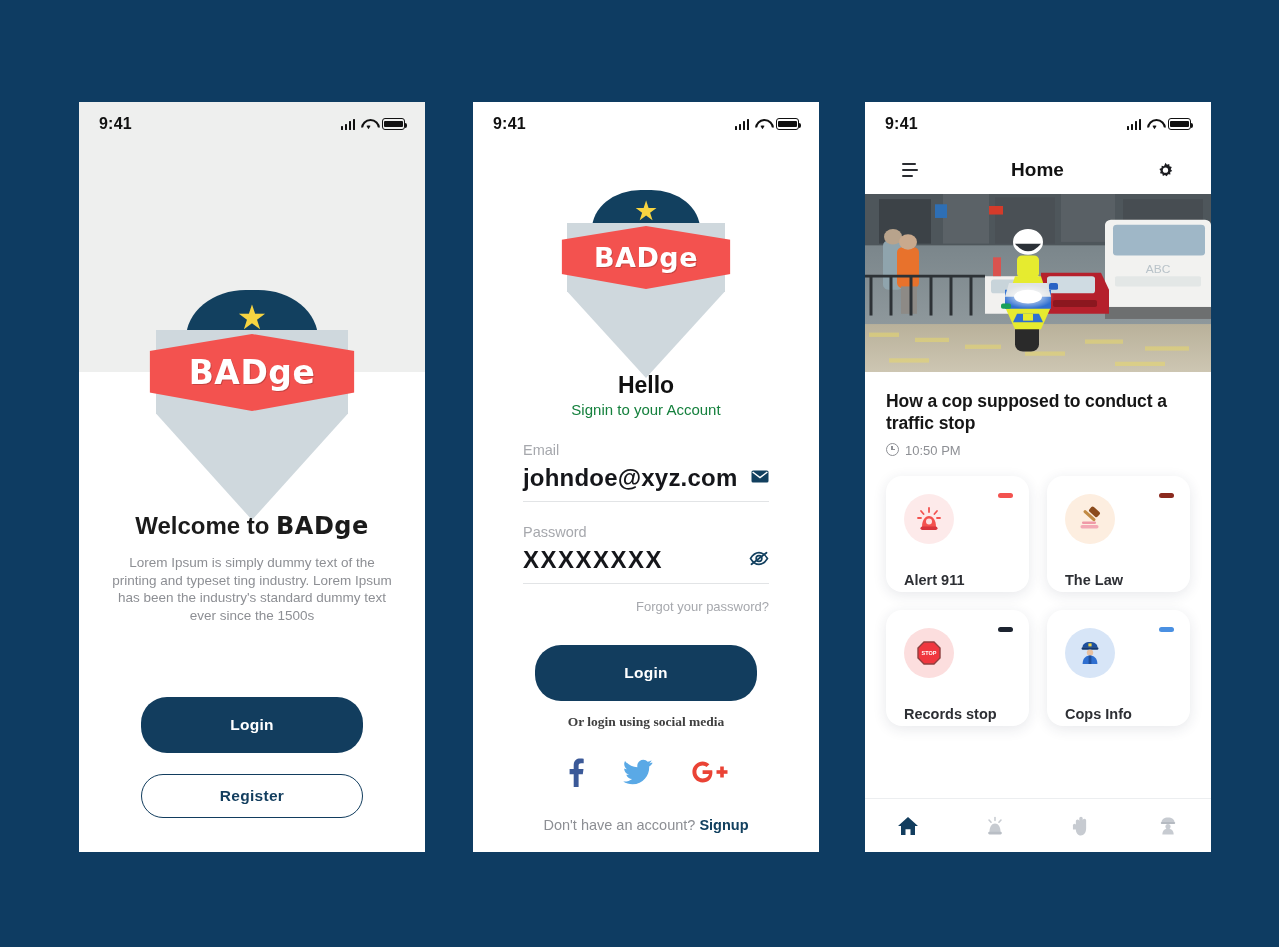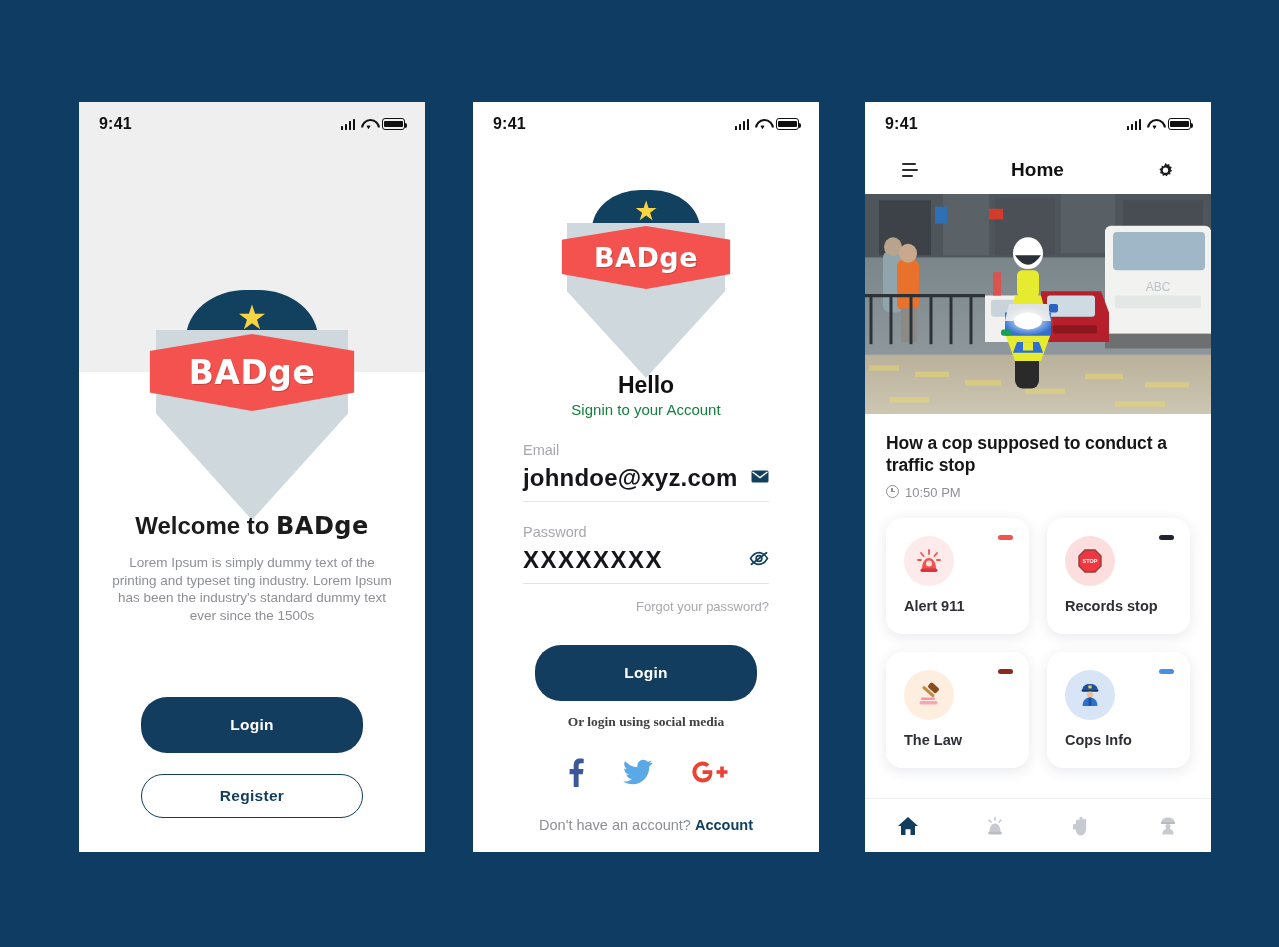--- a/index.html
+++ b/index.html
@@ -155,21 +155,21 @@
   .appbar { height: 48px; display:flex; align-items:center; justify-content:space-between;
             padding: 0 37px; background:#fff; }
   .appbar .title { font-size: 19px; font-weight: bold; color:#121212; }
   .menu-ic { display:flex; flex-direction:column; gap:3.5px; cursor:pointer; width: 16px; }
   .menu-ic i { display:block; height: 2.6px; background:#2a2c31; border-radius:1.5px; }
   .menu-ic i:nth-child(1){ width: 14px; }
   .menu-ic i:nth-child(2){ width: 16px; }
   .menu-ic i:nth-child(3){ width: 11px; }
   .gear { width: 17px; height: 17px; cursor:pointer; }
 
-  .hero { height: 220px; width:100%; position:relative; overflow:hidden; background:#7e8b90; }
+  .hero { height: 178px; width:100%; position:relative; overflow:hidden; background:#7e8b90; }
   .hero svg { display:block; width:100%; height:100%; }
 
   .art { padding: 18px 21px 0 21px; }
   .art h2 { font-size: 17.5px; line-height: 22px; font-weight: bold; color:#161616; letter-spacing:-.1px; }
   .art .meta { display:flex; align-items:flex-start; gap:6px; margin-top: 9px; color:#8e9095; font-size: 13px; }
   .clock { width: 13px; height: 13px; border: 1.6px solid #8e9095; border-radius:50%;
            position:relative; flex:none; }
   .clock::before{ content:""; position:absolute; left:4.4px; top:2px; width:1.3px; height:4px;
                   background:#8e9095; }
   .clock::after { content:""; position:absolute; left:4.8px; top:5.2px; width:3.4px; height:1.3px;
@@ -178,21 +178,21 @@
   .grid { display:grid; grid-template-columns: 1fr 1fr; gap: 18px; padding: 18px 21px 0 21px; }
   .card {
     position:relative; height: 116px; border-radius: 16px; background:#fff;
     box-shadow: 0 3px 14px rgba(40,50,70,.11);
     padding: 18px 0 0 18px; cursor:pointer;
   }
   .card .dash { position:absolute; right: 16px; top: 17px; width: 15px; height: 4.5px;
                 border-radius: 3px; }
   .card .circ { width: 50px; height: 50px; border-radius: 50%;
                 display:flex; align-items:center; justify-content:center; }
-  .card .nm   { margin-top: 12px; font-size: 14.5px; font-weight: bold; color:#2d2f34; }
+  .card .nm   { margin-top: 28px; font-size: 14.5px; font-weight: bold; color:#2d2f34; }
 
   .tabbar { position:absolute; left:0; right:0; bottom:0; height: 54px;
             border-top: 1px solid #eceef0; background:#fff;
             display:flex; align-items:center; justify-content:space-around; }
   .tabbar .tab { cursor:pointer; display:flex; align-items:center; justify-content:center;
                  width: 48px; height: 36px; }
 </style>
 </head>
 <body>
 
@@ -317,21 +317,21 @@
       <span>
         <svg width="40" height="26" viewBox="0 0 40 26" aria-hidden="true">
           <path d="M13.6 11.2 V15 H20 C19.6 17.1 17.6 19.4 13.6 19.4 C10.2 19.4 7.4 16.6 7.4 13 C7.4 9.4 10.2 6.6 13.6 6.6 C15.4 6.6 16.7 7.4 17.5 8.1 L20.4 5.3 C18.6 3.7 16.3 2.6 13.6 2.6 C8 2.6 3.4 7.2 3.4 13 C3.4 18.8 8 23.4 13.6 23.4 C19.5 23.4 23.4 19.3 23.4 13.4 C23.4 12.6 23.3 11.9 23.2 11.2 Z" fill="#ea4335"></path>
           <rect x="27.5" y="11.2" width="11" height="3.6" fill="#ea4335"></rect>
           <rect x="31.2" y="7.5" width="3.6" height="11" fill="#ea4335"></rect>
         </svg>
       </span>
     </div>
 
     <div class="s2-signup">
-      <span>Don't have an account? </span><b>Account</b>
+      <span>Don't have an account? </span><b>Signup</b>
     </div>
   </div>
 
   <div class="phone" id="phone-3">
     <div class="statusbar">
       <div class="sb-time">9:41</div>
       <div class="sb-icons">
         <div class="sig">
             <i></i>
             <i></i>
@@ -464,41 +464,41 @@
               <line x1="22" y1="6" x2="19.4" y2="9"></line>
               <line x1="3" y1="13" x2="6" y2="13"></line>
               <line x1="25" y1="13" x2="22" y2="13"></line>
             </g>
           </svg>
         </div>
         <div class="nm">Alert 911</div>
       </div>
 
       <div class="card">
-        <span class="dash" style="background:#1d2430"></span>
-        <div class="circ" style="background:#fcdede">
-          <svg width="28" height="28" viewBox="0 0 28 28" aria-hidden="true">
-            <polygon points="9,3 19,3 25,9 25,19 19,25 9,25 3,19 3,9" fill="#f0373f" stroke="#8e4040" stroke-width="1.4"></polygon>
-            <text x="14" y="16.4" font-family="Liberation Sans, sans-serif" font-size="5.5" fill="#ffffff" text-anchor="middle" font-weight="bold">STOP</text>
-          </svg>
-        </div>
-        <div class="nm">Records stop</div>
-      </div>
-
-      <div class="card">
         <span class="dash" style="background:#8b2a1e"></span>
         <div class="circ" style="background:#fdeee0">
           <svg width="28" height="28" viewBox="0 0 28 28" aria-hidden="true">
             <rect x="13" y="3.6" width="11" height="6.4" rx="1.8" transform="rotate(42 18.5 6.8)" fill="#8b4b1c"></rect>
             <rect x="6" y="9" width="15" height="3.2" rx="1.5" transform="rotate(42 13.5 10.6)" fill="#c28b45"></rect>
             <rect x="4.5" y="20" width="18" height="3.4" rx="1.6" fill="#f3a9b5"></rect>
             <rect x="6" y="16.4" width="14" height="2.6" rx="1.2" fill="#f09aa8"></rect>
           </svg>
         </div>
         <div class="nm">The Law</div>
+      </div>
+
+      <div class="card">
+        <span class="dash" style="background:#1d2430"></span>
+        <div class="circ" style="background:#fcdede">
+          <svg width="28" height="28" viewBox="0 0 28 28" aria-hidden="true">
+            <polygon points="9,3 19,3 25,9 25,19 19,25 9,25 3,19 3,9" fill="#f0373f" stroke="#8e4040" stroke-width="1.4"></polygon>
+            <text x="14" y="16.4" font-family="Liberation Sans, sans-serif" font-size="5.5" fill="#ffffff" text-anchor="middle" font-weight="bold">STOP</text>
+          </svg>
+        </div>
+        <div class="nm">Records stop</div>
       </div>
 
       <div class="card">
         <span class="dash" style="background:#4a90e2"></span>
         <div class="circ" style="background:#d7e5f7">
           <svg width="26" height="28" viewBox="0 0 26 28" aria-hidden="true">
             <path d="M5.5 8.4 C5.5 5 8.6 3 13 3 C17.4 3 20.5 5 20.5 8.4 Z" fill="#1e4f9c"></path>
             <rect x="4.6" y="8.2" width="16.8" height="2.6" rx="1.2" fill="#14386f"></rect>
             <rect x="11.4" y="4.4" width="3.2" height="3" fill="#f4d63e"></rect>
             <circle cx="13" cy="13.6" r="3.2" fill="#e7c0a0"></circle>

